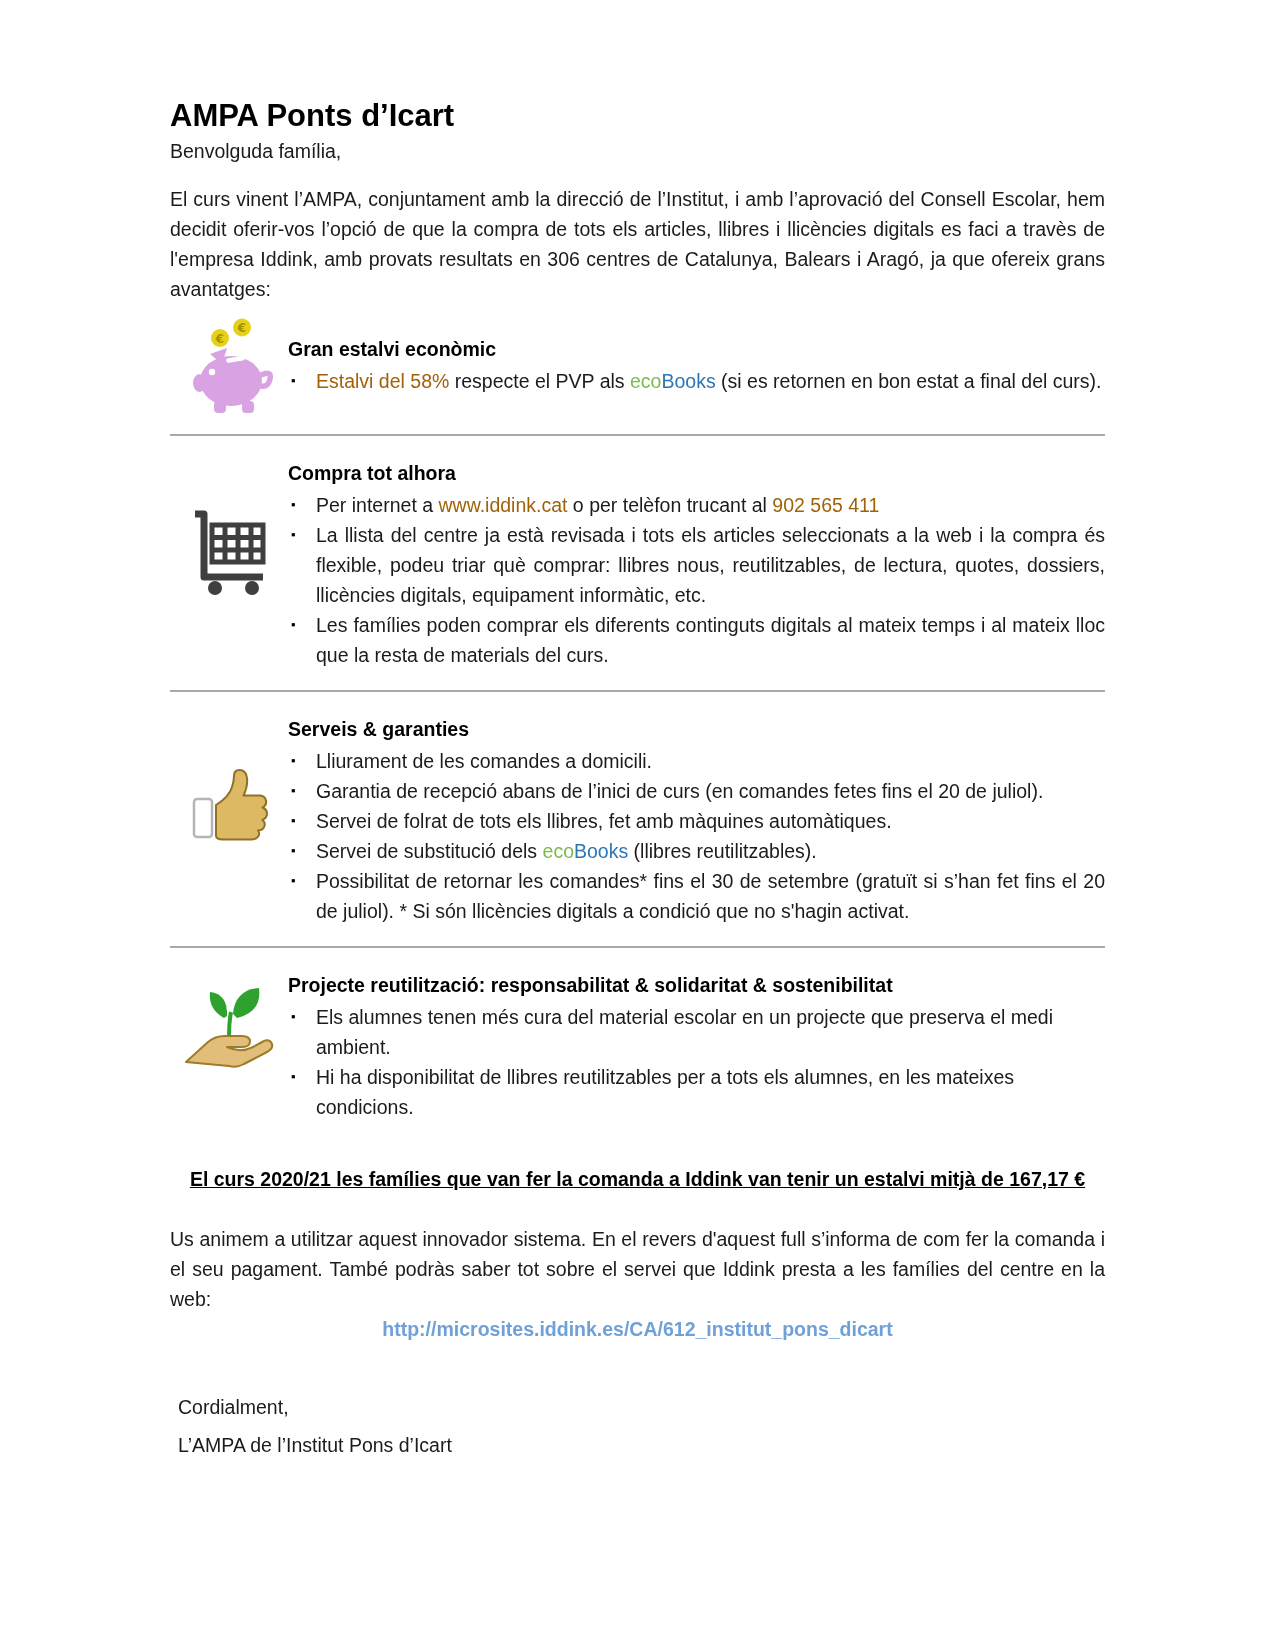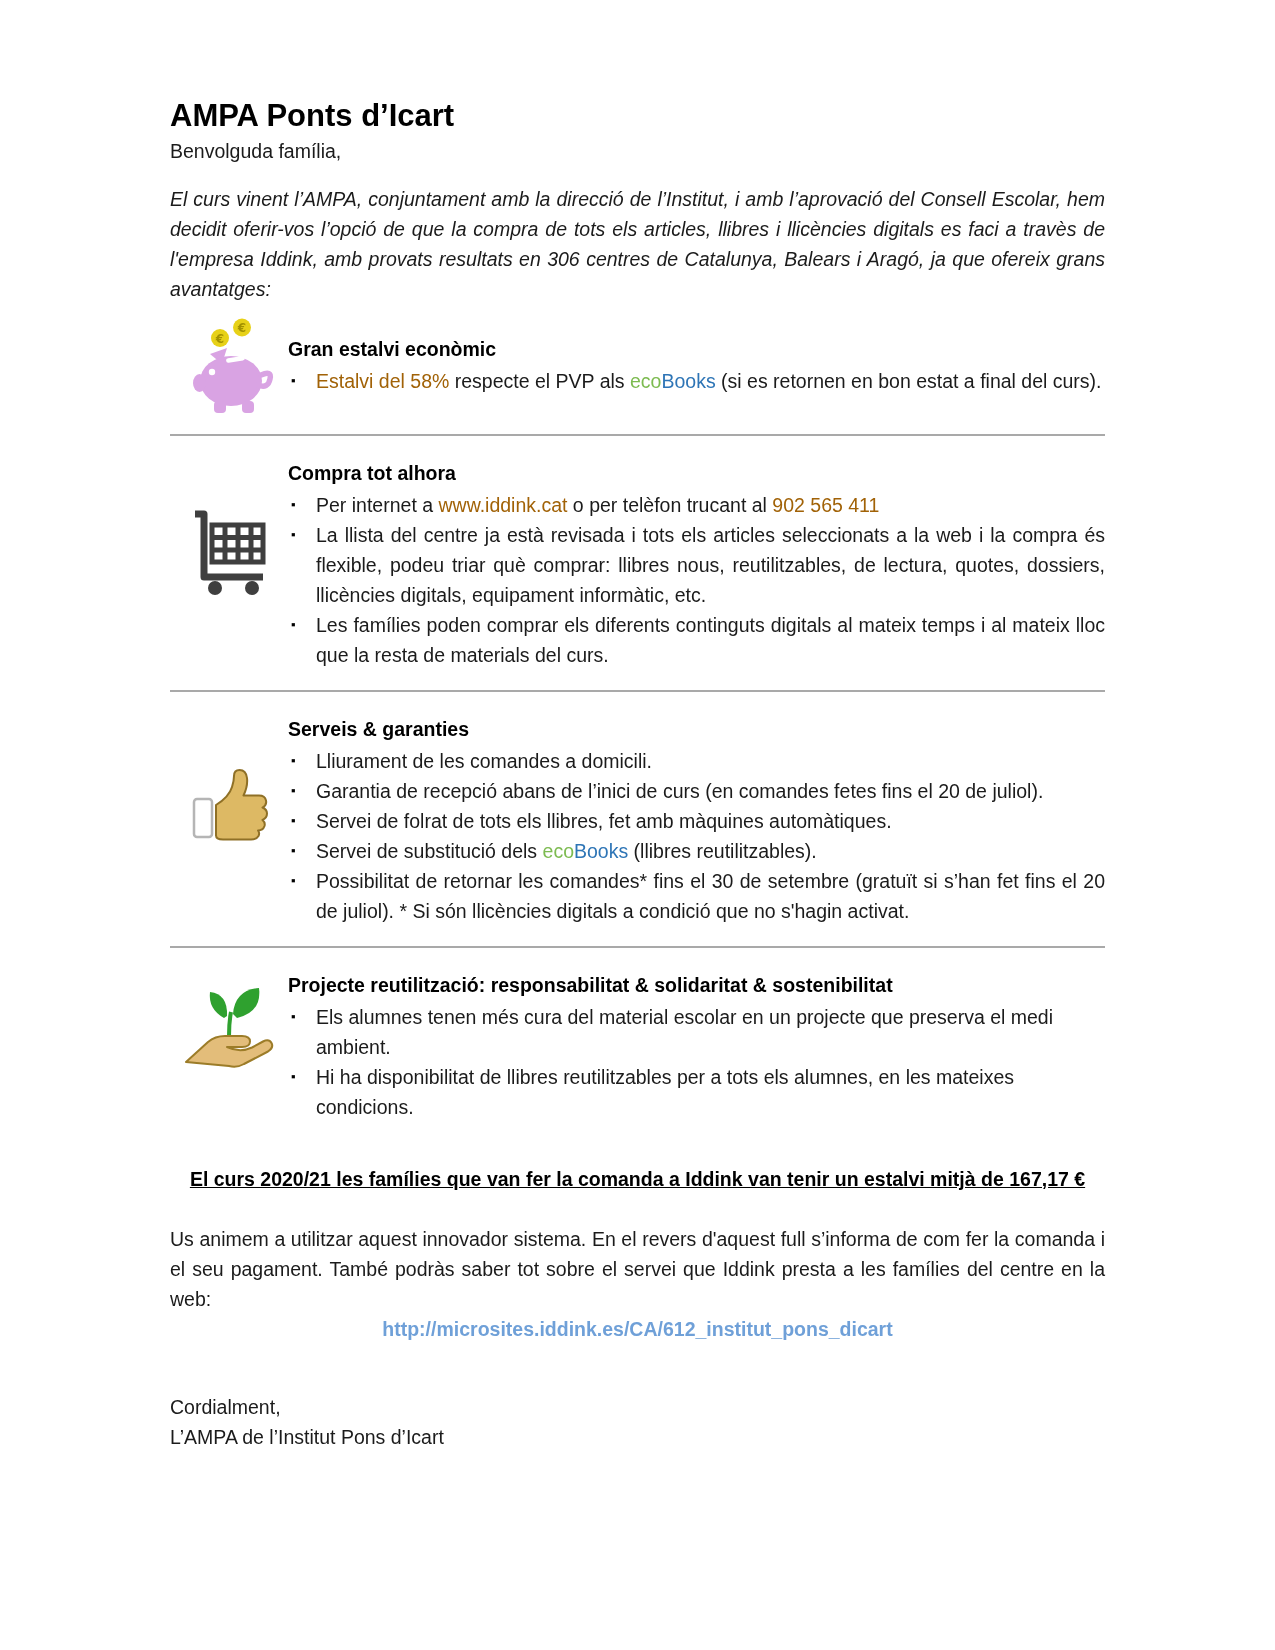--- a/index.html
+++ b/index.html
@@ -10,21 +10,21 @@
     padding:96px 170px 40px 170px;
     background:#ffffff;
     font-family:"Liberation Sans",sans-serif;
     font-size:19.5px;line-height:30px;
     color:#1b1b1b;
     overflow:hidden;
   }
   h1.doc-title{font-size:31px;line-height:40px;font-weight:bold;margin:0;color:#000;}
   .date-line{text-align:right;margin:4px 0 12px 0;}
   .salutation{margin:0 0 18px 0;}
-  .intro{text-align:justify;margin:0 0 30px 0;font-style:italic;}
+  .intro{text-align:justify;margin:0 0 30px 0;}
 
   .section{display:grid;grid-template-columns:118px 1fr;margin:22px 0 6px 0;}
   .icon-cell{display:flex;justify-content:center;align-items:flex-start;}
   .icon-cell.icon-0{margin-top:-18px;}
   .icon-cell.icon-1{margin-top:44px;}
   .icon-cell.icon-2{margin-top:40px;}
   .icon-cell.icon-3{margin-top:6px;}
   .section-heading{font-weight:bold;color:#000;margin:0 0 2px 0;}
   ul.bullets{list-style:none;margin:0;padding:0;}
   ul.bullets li{position:relative;padding-left:28px;margin:0;}
@@ -37,21 +37,21 @@
   hr.divider{border:none;border-top:2px solid #a9a9a9;margin:20px 0 20px 0;}
 
   .seg-blue-bold{color:#a16207;font-weight:normal;}
   .seg-green{color:#7dbb51;}
   .seg-blue{color:#2e75b6;text-align:center;}
 
   .highlight{text-align:center;font-weight:bold;color:#000;margin:42px 0 30px 0;text-decoration:underline;}
   .outro{text-align:justify;margin:0 0 0 0;}
   .link-line{text-align:center;margin:0 0 48px 0;}
   .link-line a{color:#6fa0d8;font-weight:bold;text-decoration:none;}
-  .closing{margin:0;}
+  .closing{margin:8px;}
 </style>
 </head>
 <body>
 
 <div class="page">
   <h1 class="doc-title">AMPA Ponts d’Icart</h1>
   <p class="salutation">Benvolguda família,</p>
   <p class="intro">El curs vinent l’AMPA, conjuntament amb la direcció de l’Institut, i amb l’aprovació del Consell Escolar, hem decidit oferir-vos l’opció de que la compra de tots els articles, llibres i llicències digitals es faci a travès de l'empresa Iddink, amb provats resultats en 306 centres de Catalunya, Balears i Aragó, ja que ofereix grans avantatges:</p>
 
   <div id="sections">

